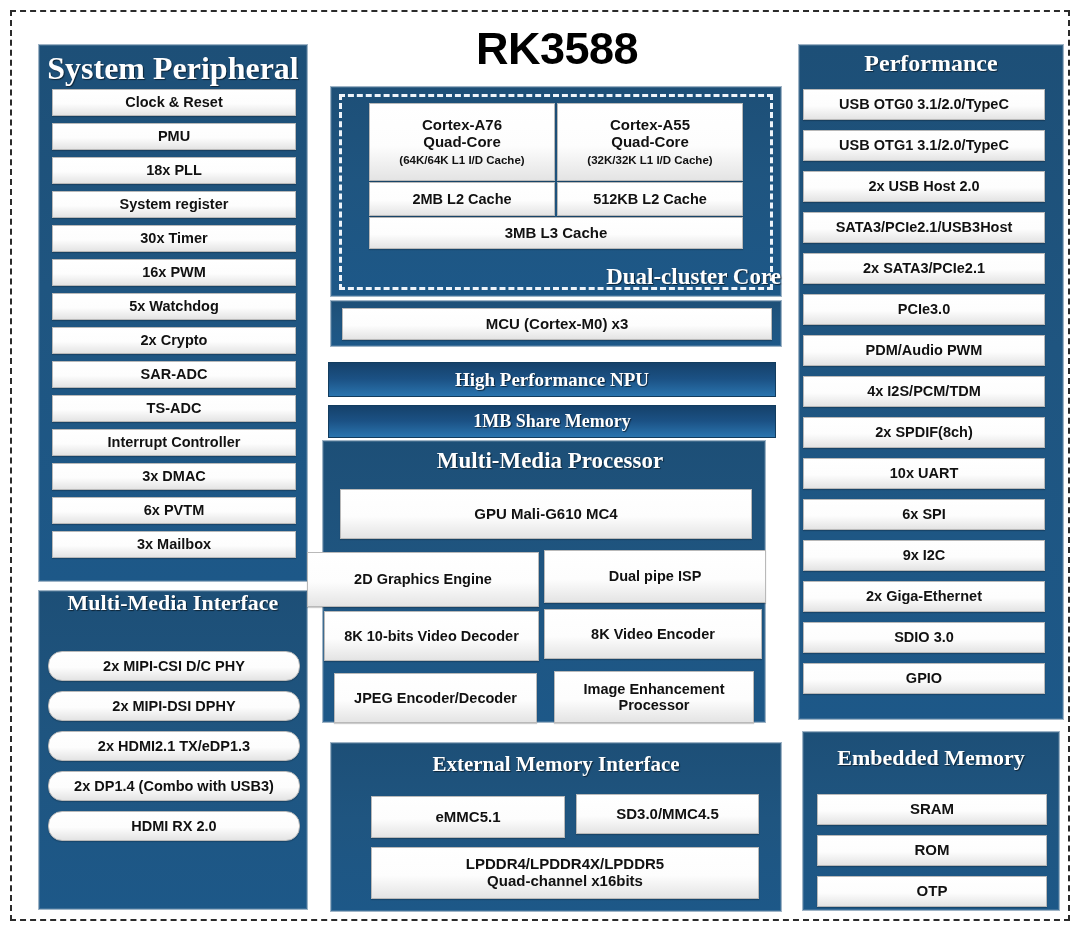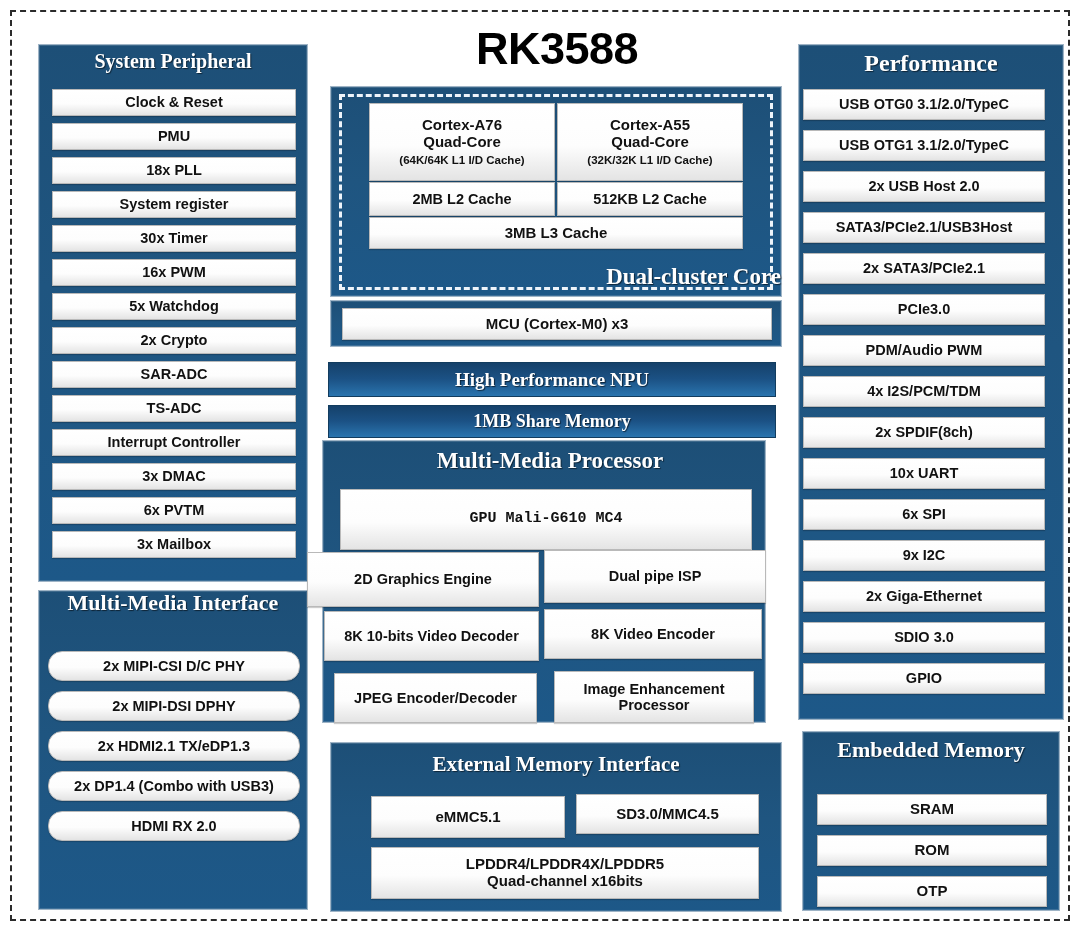--- a/index.html
+++ b/index.html
@@ -77,21 +77,21 @@
     align-items: center;
     justify-content: center;
     color: #ffffff;
     font-weight: bold;
     text-shadow: 1px 1px 1px rgba(0,0,0,0.6);
     font-family: "Liberation Serif", serif;
   }
 
   
   #panel-system-peripheral { left: 26px; top: 32px; width: 270px; height: 538px; }
-  #panel-system-peripheral .panel-title { font-size: 20px; padding-top: 6px; }
+  #panel-system-peripheral .panel-title { font-size: 32px; padding-top: 6px; }
   #sp-items { position: absolute; left: 13px; top: 44px; width: 244px; }
   #sp-items .box { height: 27px; margin-bottom: 7px; font-size: 14.5px; }
 
   #panel-mm-interface { left: 26px; top: 578px; width: 270px; height: 320px; }
   #panel-mm-interface .panel-title { font-size: 22px; padding-top: 0; }
   #mmi-items { position: absolute; left: 9px; top: 60px; width: 252px; }
   #mmi-items .box { height: 30px; margin-bottom: 10px; font-size: 14.5px; border-radius: 14px; }
 
   
   
@@ -125,23 +125,22 @@
     position: absolute; left: 11px; top: 7px; width: 430px; height: 32px;
     font-size: 15px;
   }
 
   #bar-npu   { left: 316px; top: 350px; width: 448px; height: 35px; font-size: 19px; }
   #bar-share { left: 316px; top: 393px; width: 448px; height: 33px; font-size: 18px; }
 
   #panel-mmp { left: 310px; top: 428px; width: 444px; height: 283px; }
   #panel-mmp .panel-title { font-size: 23px; padding-top: 8px; padding-left: 12px; }
   #gpu-box {
-    position: absolute; left: 17px; top: 48px; width: 412px; height: 61px;
+    position: absolute; left: 17px; top: 48px; width: 412px; height: 50px;
     font-size: 15px;
-    font-family: Liberation Mono, monospace;
   }
   .mm-cell { position: absolute; }
   #mm-2d   { left: 295px; top: 540px; width: 232px; height: 55px; font-size: 14.5px; }
   #mm-isp  { left: 532px; top: 538px; width: 222px; height: 53px; font-size: 14.5px; }
   #mm-dec  { left: 312px; top: 599px; width: 215px; height: 50px; font-size: 14.5px; }
   #mm-enc  { left: 532px; top: 597px; width: 218px; height: 50px; font-size: 14.5px; }
   #mm-jpeg { left: 322px; top: 661px; width: 203px; height: 50px; font-size: 14.5px; }
   #mm-iep  { left: 542px; top: 659px; width: 200px; height: 52px; font-size: 14.5px; }
 
   #panel-emi { left: 318px; top: 730px; width: 452px; height: 170px; }
@@ -151,21 +150,21 @@
   #lpddr-box{ position: absolute; left: 40px;  top: 104px; width: 388px; height: 52px; font-size: 15px;
               flex-direction: column; }
 
   
   #panel-connectivity { left: 786px; top: 32px; width: 266px; height: 676px; }
   #panel-connectivity .panel-title { font-size: 24px; padding-top: 6px; }
   #conn-items { position: absolute; left: 4px; top: 44px; width: 242px; }
   #conn-items .box { height: 31px; margin-bottom: 10px; font-size: 14.5px; }
 
   #panel-embedded { left: 790px; top: 719px; width: 258px; height: 180px; }
-  #panel-embedded .panel-title { font-size: 22px; padding-top: 6px; }
+  #panel-embedded .panel-title { font-size: 22px; padding-top: 14px; }
   #emb-items { position: absolute; left: 14px; top: 62px; width: 230px; }
   #emb-items .box { height: 31px; margin-bottom: 10px; font-size: 15px; }
 </style>
 </head>
 <body>
 
 <div id="diagram-frame">
 
   <div id="chip-title">RK3588</div>
 

